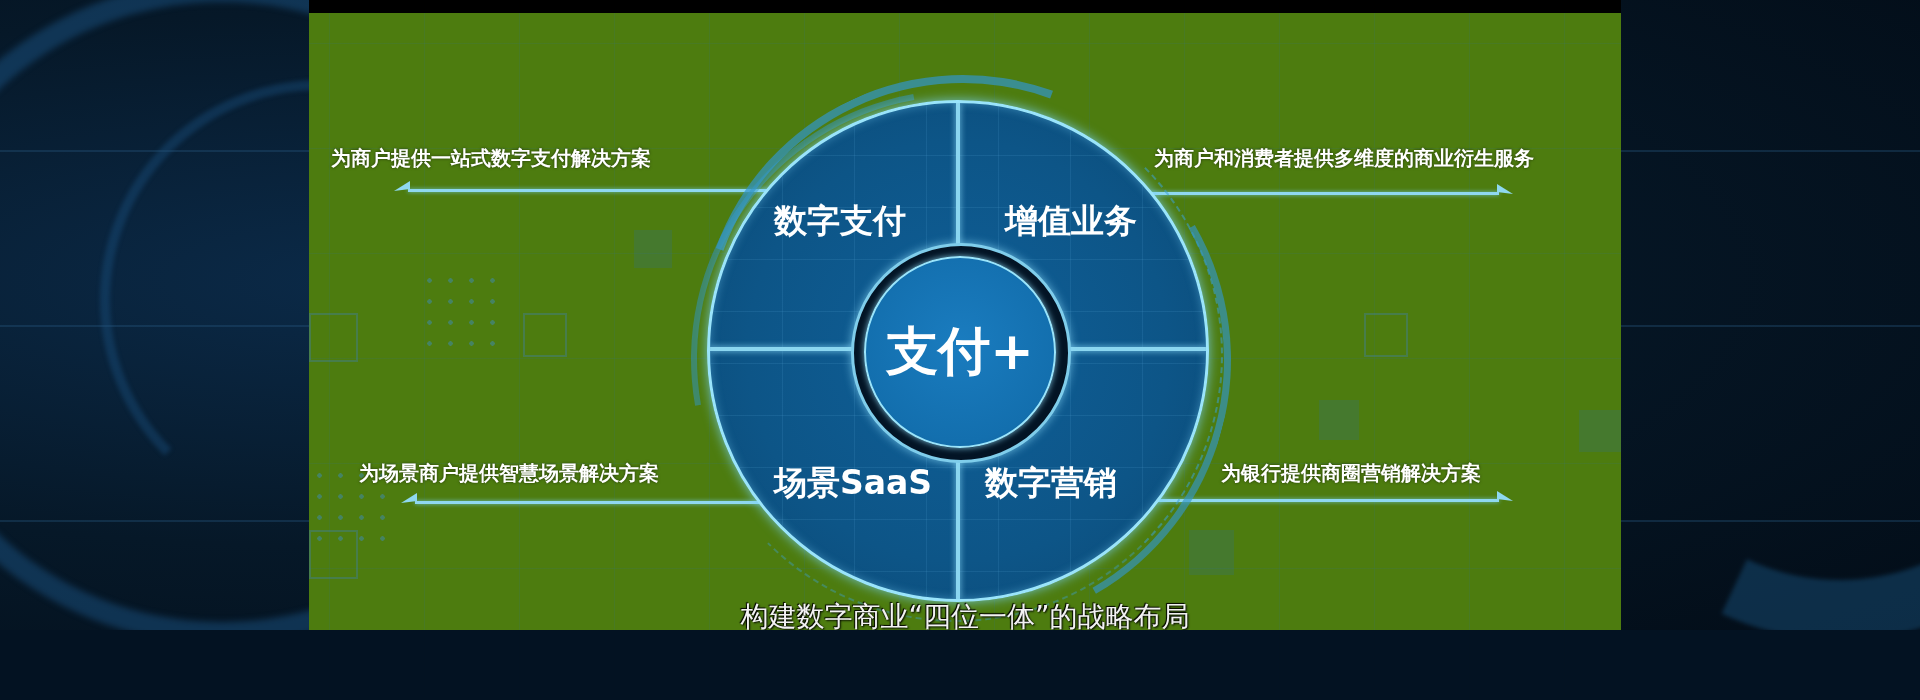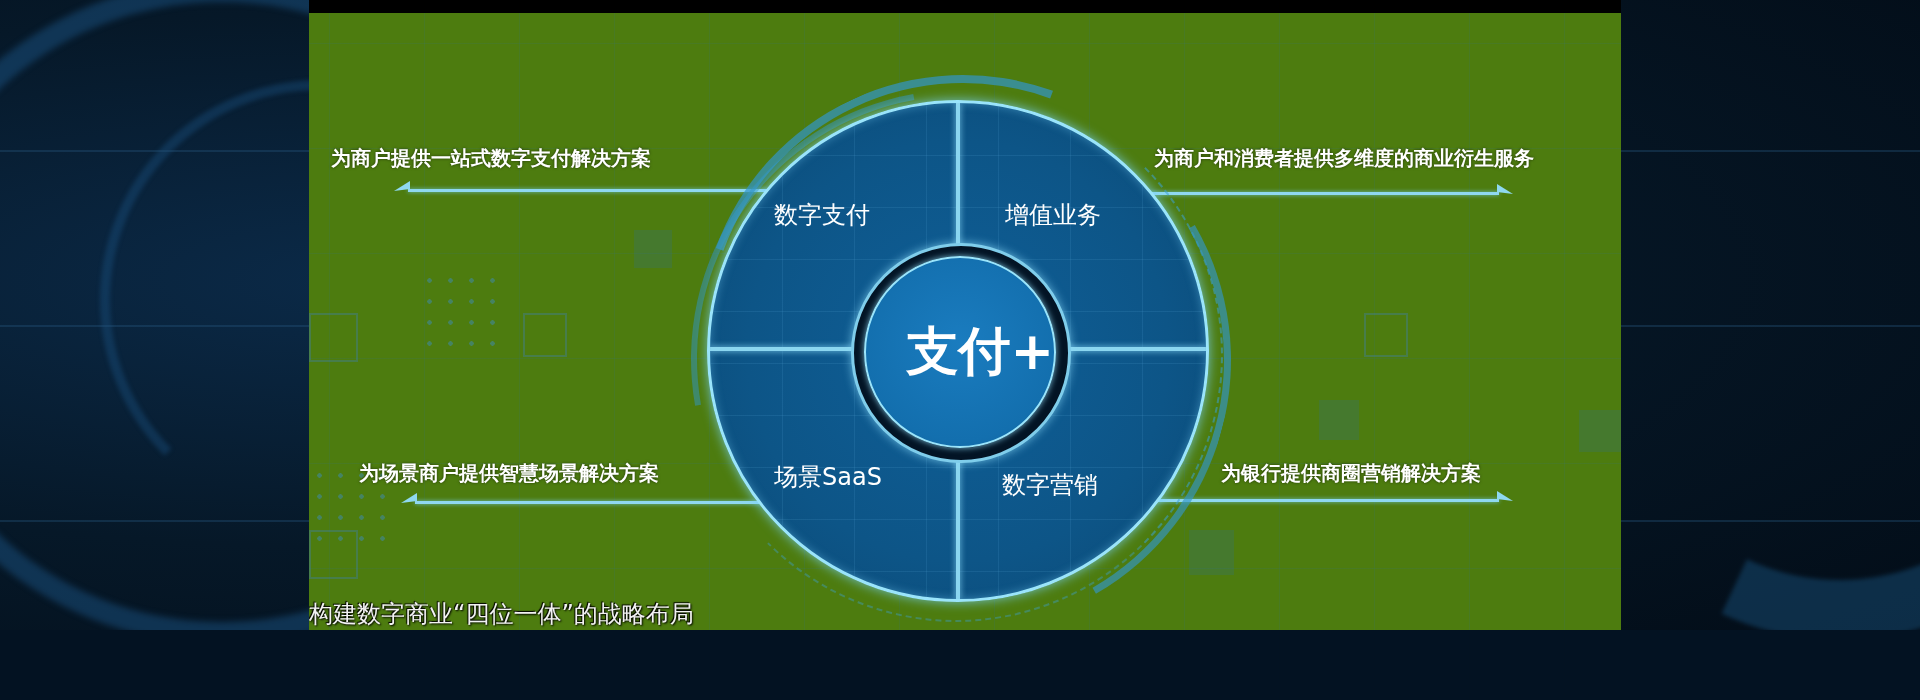--- a/index.html
+++ b/index.html
@@ -82,42 +82,42 @@
   }
   .divider-v {
     position:absolute; left:246px; top:0; width:4px; height:100%;
     background:#8bd6f0; box-shadow:0 0 6px rgba(140,220,250,0.9);
   }
   .divider-h {
     position:absolute; left:0; top:244px; width:100%; height:4px;
     background:#8bd6f0; box-shadow:0 0 6px rgba(140,220,250,0.9);
   }
   .quad-label {
-    position:absolute; color:#fff; font-weight:normal; font-size:24px; white-space:nowrap;
+    position:absolute; color:#fff; font-weight:bold; font-size:33px; white-space:nowrap;
   }
   .center-outer {
     position:absolute; left:141px; top:140px; width:214px; height:214px; border-radius:50%;
     background:#031425; box-shadow:0 0 10px rgba(140,220,250,0.7);
     border:3px solid #7fcdeb;
   }
   .center-inner {
     position:absolute; left:154px; top:153px; width:188px; height:188px; border-radius:50%;
     background:radial-gradient(circle at 50% 45%, #1a7cbf 0%, #136fae 70%, #0f5f98 100%);
     border:2px solid #9ae4fb; box-shadow:0 0 6px rgba(140,220,250,0.8);
-    display:flex; align-items:center; justify-content:flex-end;
+    display:flex; align-items:center; justify-content:center;
   }
   .center-label { color:#fff; font-weight:bold; font-size:52px; }
 
   .arc {
     position:absolute; border-radius:50%; border-style:solid; border-color:transparent;
   }
 
   .subtitle {
-    position:absolute; left:0; top:598px; width:1312px; text-align:left;
-    color:#f2f2f2; font-size:24px; letter-spacing:0px;
+    position:absolute; left:0; top:598px; width:1312px; text-align:center;
+    color:#f2f2f2; font-size:28px; letter-spacing:0px;
     text-shadow:1px 1px 2px #000, -1px -1px 1px #000;
   }
 </style>
 </head>
 <body>
 
 <div class="bg-blur">
   <div class="arc-l"></div>
   <div class="arc-l2"></div>
   <div class="arc-r"></div>
@@ -169,21 +169,21 @@
 
   <div class="circle-wrap">
     <div class="main-disc">
       <div class="grid2"></div>
       <div class="divider-v"></div>
       <div class="divider-h"></div>
 
       <div class="quad-label" style="left:64px;top:96px;">数字支付</div>
       <div class="quad-label" style="left:64px;top:358px;">场景SaaS</div>
       <div class="quad-label" style="left:295px;top:96px;">增值业务</div>
-      <div class="quad-label" style="left:292px;top:358px;margin-top:8px;">数字营销</div>
+      <div class="quad-label" style="left:275px;top:358px;">数字营销</div>
 
       <div class="center-outer"></div>
       <div class="center-inner">
         <span class="center-label">支付+</span>
       </div>
     </div>
   </div>
 
   <div class="subtitle">构建数字商业“四位一体”的战略布局</div>
 </div>

